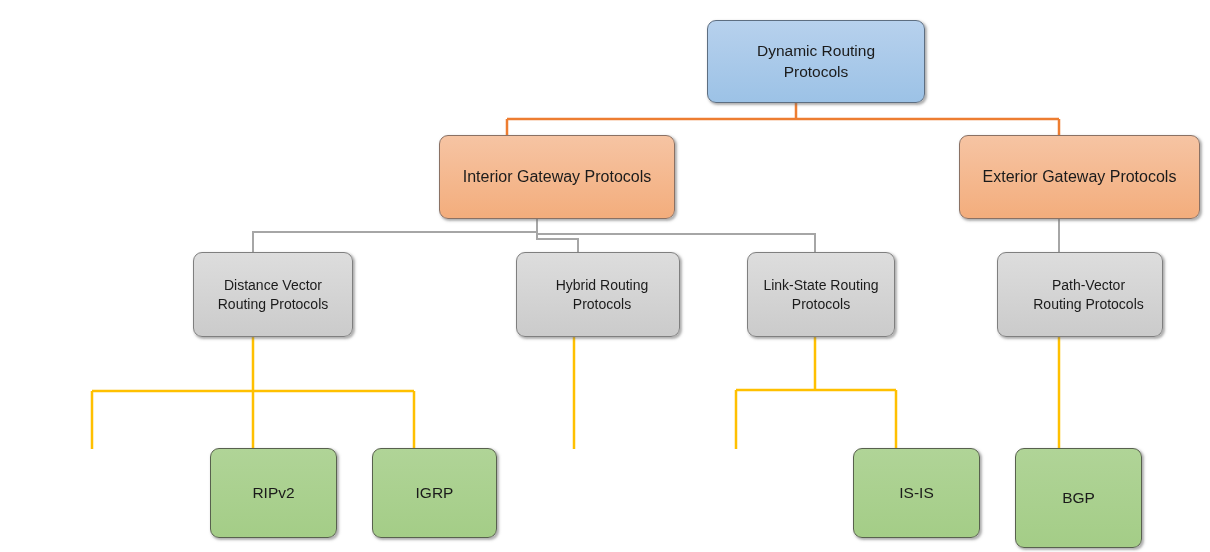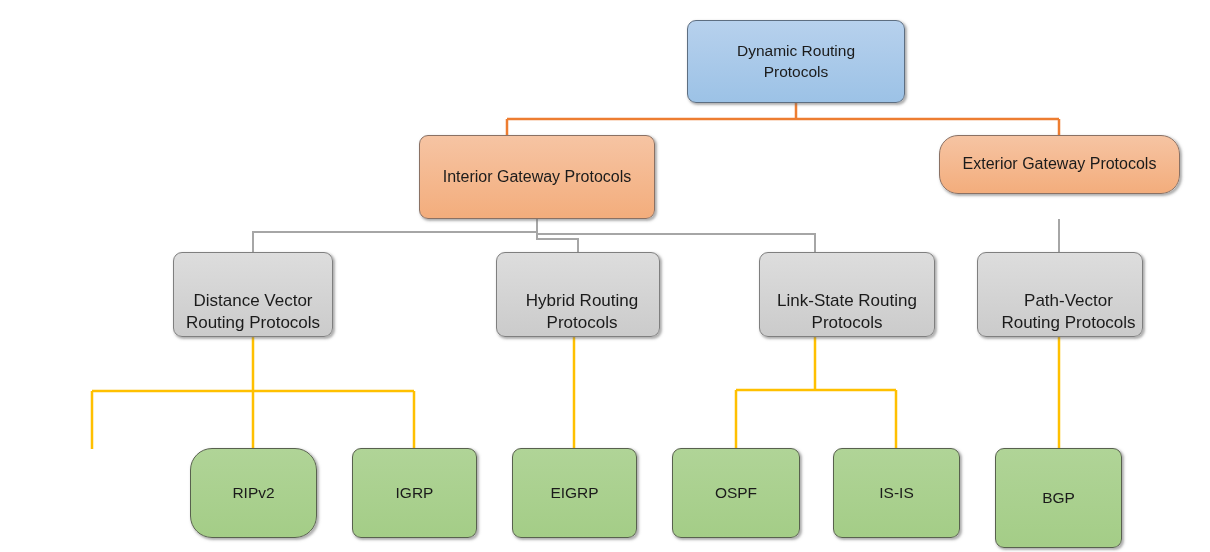--- a/index.html
+++ b/index.html
@@ -5,38 +5,38 @@
   html,body{margin:0;padding:0;background:#ffffff;}
   .stage{
     position:relative;width:1210px;height:552px;background:#ffffff;
     font-family:"Liberation Sans", sans-serif;overflow:hidden;
   }
   svg.connectors{position:absolute;left:0;top:0;width:1210px;height:552px;}
   .node{
     position:absolute;display:flex;align-items:center;justify-content:center;
     text-align:center;border-radius:9px;color:#1b1b1b;
     box-shadow:1.5px 1.5px 2.5px rgba(110,110,110,.55);
-    line-height:1.3;z-index:2;box-sizing:border-box;
+    line-height:1.3;z-index:2;box-sizing:border-box;margin-left:20px;
   }
   .node .lbl{white-space:pre-line;padding:2px 6px;}
   .lv1{background:linear-gradient(180deg,#b7d1ed 0%,#9cc2e6 100%);border:1.5px solid #5d6e81;font-size:15.5px;}
   .lv2{background:linear-gradient(180deg,#f6c4a3 0%,#f3ad7c 100%);border:1.5px solid #8a7164;font-size:16px;}
-  .lv3{background:linear-gradient(180deg,#dddddd 0%,#cbcbcb 100%);border:1.5px solid #7f7f7f;font-size:17px;align-items:flex-end;}
+  .lv3{background:linear-gradient(180deg,#dddddd 0%,#cbcbcb 100%);border:1.5px solid #7f7f7f;font-size:14px;}
   .lv4{background:linear-gradient(180deg,#b0d497 0%,#a4cd87 100%);border:1.5px solid #58614e;font-size:15.5px;}
 
   
   #n-root{left:687px;top:20px;width:218px;height:83px;}
   #n-interior{left:419px;top:135px;width:236px;height:84px;}
-  #n-exterior{left:939px;top:135px;width:241px;height:59px;border-radius:19px;}
+  #n-exterior{left:939px;top:135px;width:241px;height:84px;}
   #n-dv{left:173px;top:252px;width:160px;height:85px;}
   #n-hybrid{left:496px;top:252px;width:164px;height:85px;padding-left:8px;}
-  #n-ls{left:759px;top:252px;width:176px;height:85px;}
+  #n-ls{left:727px;top:252px;width:148px;height:85px;}
   #n-pv{left:977px;top:252px;width:166px;height:85px;padding-left:17px;}
   #n-ripv1{left:32px;top:448px;width:120px;height:90px;}
-  #n-ripv2{left:190px;top:448px;width:127px;height:90px;border-radius:22px;}
+  #n-ripv2{left:190px;top:448px;width:127px;height:90px;}
   #n-igrp{left:352px;top:448px;width:125px;height:90px;}
   #n-eigrp{left:512px;top:448px;width:125px;height:90px;}
   #n-ospf{left:672px;top:448px;width:128px;height:90px;}
   #n-isis{left:833px;top:448px;width:127px;height:90px;text-align:center;}
   #n-bgp{left:995px;top:448px;width:127px;height:100px;text-align:right;}
 </style>
 </head>
 <body>
 
 <div class="stage">
@@ -84,26 +84,20 @@
     <span class="lbl">Path-Vector
 Routing Protocols</span>
   </div>
 
   <div class="node lv4" id="n-ripv2">
     <span class="lbl">RIPv2</span>
   </div>
   <div class="node lv4" id="n-igrp">
     <span class="lbl">IGRP</span>
   </div>
-  <div class="node lv4" id="n-eigrp">
-    <span class="lbl">EIGRP</span>
-  </div>
-  <div class="node lv4" id="n-ospf">
-    <span class="lbl">OSPF</span>
-  </div>
   <div class="node lv4" id="n-isis">
     <span class="lbl">IS-IS</span>
   </div>
   <div class="node lv4" id="n-bgp">
     <span class="lbl">BGP</span>
   </div>
 
 </div>
 
 </body></html>

